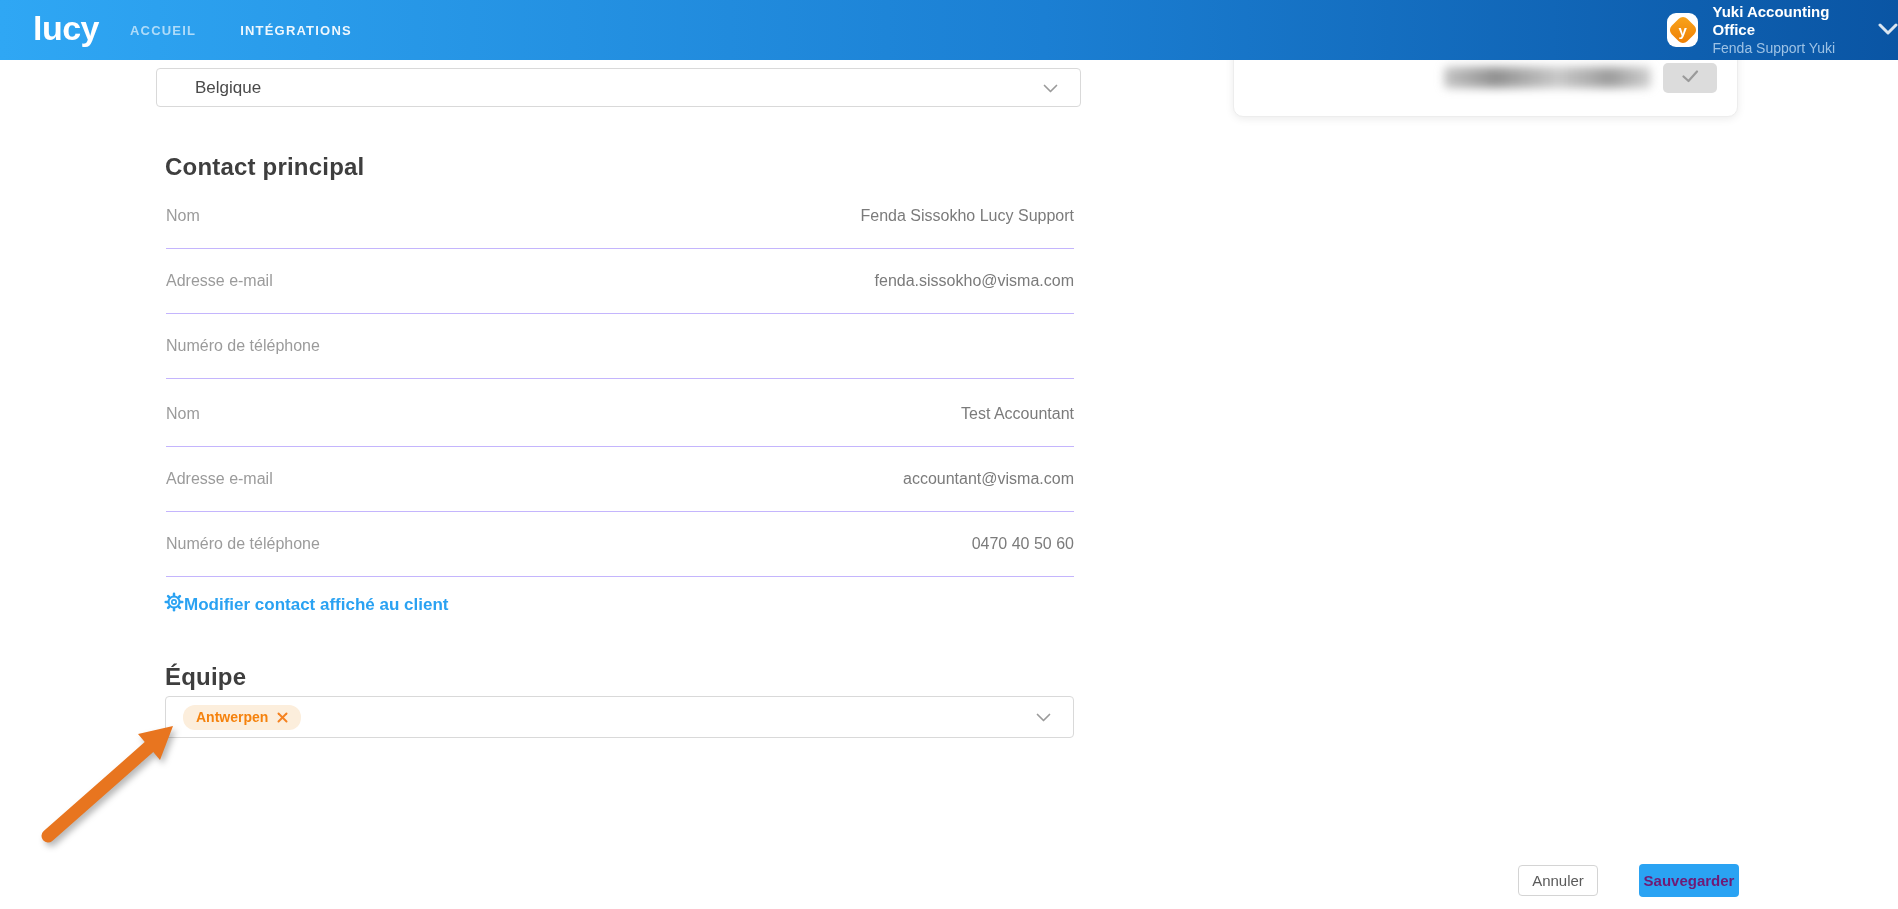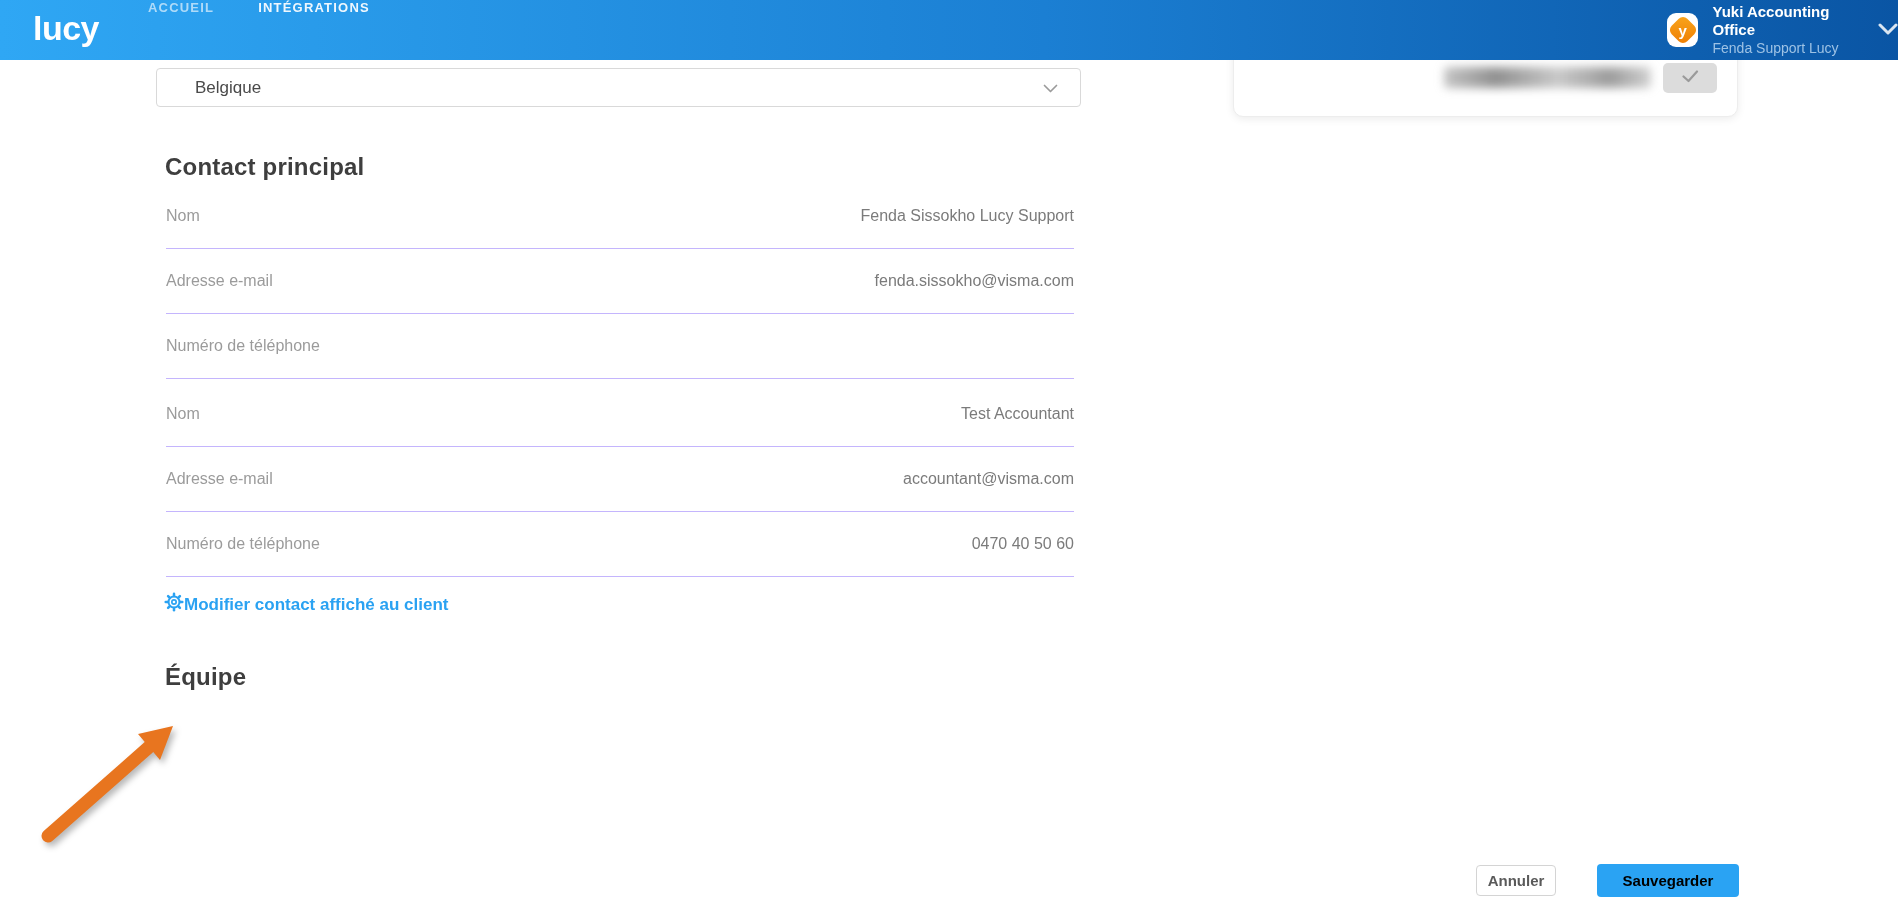--- a/index.html
+++ b/index.html
@@ -5,21 +5,21 @@
   * { margin:0; padding:0; box-sizing:border-box; }
   html,body { width:1898px; height:909px; background:#ffffff; overflow:hidden;
     font-family:"Liberation Sans", sans-serif; -webkit-font-smoothing:antialiased; }
 
   
   .app-header { position:absolute; left:0; top:0; width:1898px; height:60px;
     background:linear-gradient(90deg,#2fa7f4 0%,#1b7fd3 55%,#0a55a4 100%);
     display:flex; align-items:center; z-index:5; }
   .logo { position:absolute; left:33px; top:9px; font-size:34px; font-weight:bold;
     color:#ffffff; letter-spacing:-0.5px; }
-  .nav { position:absolute; left:148px; top:0; height:60px; display:flex; align-items:flex-start; gap:44px; }
+  .nav { position:absolute; left:130px; top:0; height:60px; display:flex; align-items:center; gap:44px; }
   .nav-item { font-size:13px; font-weight:bold; letter-spacing:1.2px; color:rgba(255,255,255,0.62);
     cursor:pointer; }
   .nav-item.bright { color:rgba(255,255,255,0.92); }
   .account { position:absolute; left:1667px; top:0; height:60px; display:flex; align-items:center; cursor:pointer; }
   .avatar { width:34px; height:34px; background:#ffffff; border-radius:9px;
     display:flex; align-items:center; justify-content:center; }
   .avatar-inner { width:22px; height:22px; border-radius:6px; transform:rotate(45deg);
     background:linear-gradient(135deg,#f9a61c 0%,#ee7d02 100%);
     display:flex; align-items:center; justify-content:center; }
   .avatar-letter { transform:rotate(-45deg); color:#ffffff; font-weight:bold; font-size:15px; }
@@ -64,23 +64,23 @@
     border:1px solid #d9d9d9; border-radius:4px; background:#fff;
     display:flex; align-items:center; padding-left:17px; cursor:pointer; }
   .tag { height:25px; background:#fceedc; border-radius:12px; display:flex; align-items:center;
     gap:9px; padding:0 13px; }
   .tag-label { font-size:14px; font-weight:bold; color:#f5820d; }
   .tag-close { display:flex; align-items:center; cursor:pointer; }
 
   
   .actions { position:absolute; right:159px; top:864px; display:flex; align-items:center; gap:41px; z-index:2; }
   .btn-cancel { width:80px; height:31px; background:#ffffff; border:1px solid #d4d4d4;
-    border-radius:4px; font-family:inherit; font-size:15px; font-weight:bold; color:#5a5a5a; cursor:pointer; }
-  .btn-save { width:142px; height:33px; background:#2aa3f3; border:none;
-    border-radius:4px; font-family:inherit; font-size:15px; font-weight:bold; color:#000000; cursor:pointer; }
+    border-radius:4px; font-family:inherit; font-size:15px; font-weight:normal; color:#5a5a5a; cursor:pointer; }
+  .btn-save { width:100px; height:33px; background:#2aa3f3; border:none;
+    border-radius:4px; font-family:inherit; font-size:15px; font-weight:bold; color:#701a75; cursor:pointer; }
 
   
   .anno-arrow { position:absolute; left:0; top:0; width:1898px; height:909px;
     pointer-events:none; z-index:4; filter:drop-shadow(3px 4px 3px rgba(0,0,0,0.28)); }
 </style>
 </head>
 <body>
 
 <header class="app-header">
   <div class="logo">lucy</div>
@@ -89,21 +89,21 @@
     <div class="nav-item bright">INTÉGRATIONS</div>
   </nav>
   <div class="account">
     <div class="avatar">
       <div class="avatar-inner">
         <span class="avatar-letter">y</span>
       </div>
     </div>
     <div class="account-text">
       <div class="account-org">Yuki Accounting Office</div>
-      <div class="account-user">Fenda Support Lucy</div>
+      <div class="account-user">Fenda Support Yuki</div>
     </div>
     <span class="account-chevron">
       <svg width="20" height="12" viewBox="0 0 20 12">
           <polyline points="2,2 10,10 18,2" fill="none" stroke="rgba(255,255,255,0.85)" stroke-width="3" stroke-linecap="round" stroke-linejoin="round"></polyline>
         </svg>
     </span>
   </div>
 </header>
 
 <div class="top-card">
@@ -173,20 +173,36 @@
             <line x1="17.09" y1="6.91" x2="19.1" y2="4.9"></line>
         </g>
         <circle cx="12" cy="12" r="6.6" stroke-width="2.4"></circle>
         <circle cx="12" cy="12" r="2.6" stroke-width="2"></circle>
       </svg>
     </span>
     <span>Modifier contact affiché au client</span>
   </div>
 
   <h2 class="section-title">Équipe</h2>
+  <div class="equipe-select">
+    <div class="tag">
+      <span class="tag-label">Antwerpen</span>
+      <span class="tag-close">
+        <svg width="11" height="11" viewBox="0 0 11 11">
+            <line x1="1.5" y1="1.5" x2="9.5" y2="9.5" stroke="#f58220" stroke-width="2" stroke-linecap="round"></line>
+            <line x1="9.5" y1="1.5" x2="1.5" y2="9.5" stroke="#f58220" stroke-width="2" stroke-linecap="round"></line>
+          </svg>
+      </span>
+    </div>
+    <span class="select-chevron">
+      <svg width="15" height="9" viewBox="0 0 15 9">
+          <polyline points="1.5,1.5 7.5,7.5 13.5,1.5" fill="none" stroke="#9b9b9b" stroke-width="1.7" stroke-linecap="round" stroke-linejoin="round"></polyline>
+        </svg>
+    </span>
+  </div>
 </main>
 
 <div class="actions">
   <button class="btn-cancel">Annuler</button>
   <button class="btn-save">Sauvegarder</button>
 </div>
 
 <svg class="anno-arrow" viewBox="0 0 1898 909">
   <line x1="48" y1="836" x2="149" y2="747" stroke="#e8751f" stroke-width="13" stroke-linecap="round"></line>
   <polygon points="173,726 160,760 138,734" fill="#e8751f"></polygon>

